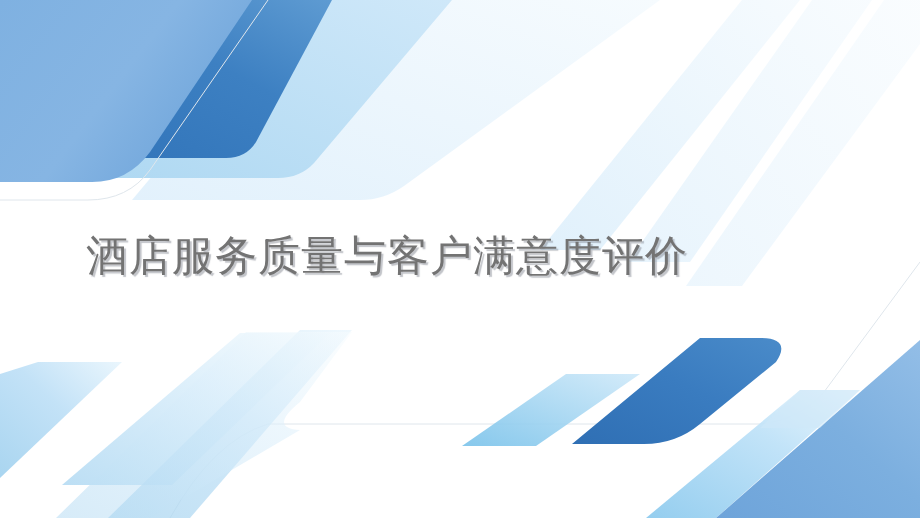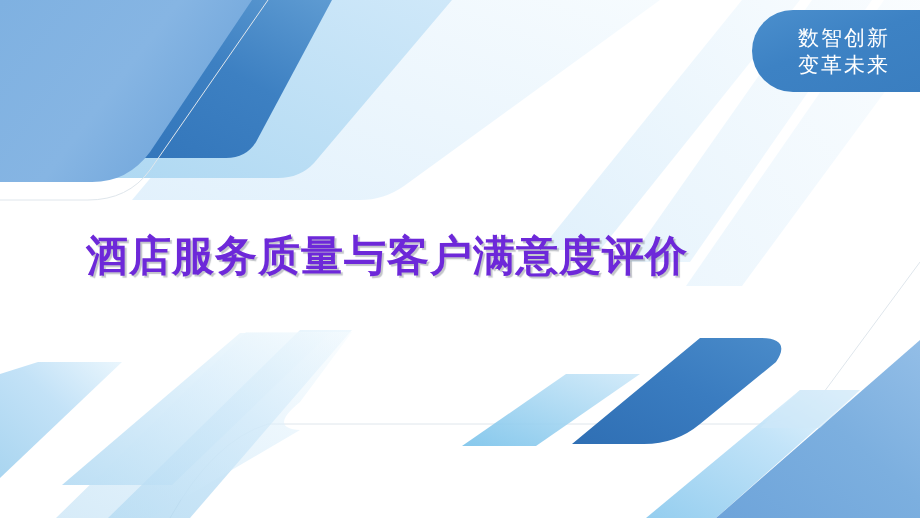--- a/index.html
+++ b/index.html
@@ -56,23 +56,23 @@
   
   .title-block {
     position: absolute;
     left: 86px;
     top: 228px;
     width: 700px;
   }
   .slide-title {
     margin: 0;
     font-size: 42px;
-    font-weight: 700;
+    font-weight: 400;
     letter-spacing: 1px;
-    color: #6d28d9;
+    color: #737373;
     white-space: nowrap;
     text-shadow: 2px 2px 1px rgba(120,125,135,0.45);
   }
 </style>
 </head>
 <body>
 
 <div class="slide">
 
   <svg class="slide-canvas" viewBox="0 0 920 518" preserveAspectRatio="none">
@@ -163,22 +163,18 @@
     <path d="M 566 374 L 640 374 L 536 446 L 462 446 Z" fill="url(#gSmallWedge)" opacity="0.9"></path>
 
     <path d="M 760 338 Q 792 338 776 362 L 700 424 Q 676 444 644 444 L 572 444 L 700 338 Z" fill="url(#gDeepPar)"></path>
 
     <path d="M 800 390 L 860 390 L 716 518 L 646 518 Z" fill="url(#gLightWedge)" opacity="0.95"></path>
 
     <path d="M 920 340 L 920 518 L 716 518 Z" fill="url(#gCornerTri)"></path>
     <path d="M 860 390 L 800 390 L 760 428 L 820 428 Z" fill="#cfe7f8" opacity="0.6"></path>
   </svg>
 
-  <div class="badge">
-    <span class="badge-line">数智创新</span>
-    <span class="badge-line">变革未来</span>
-  </div>
 
   <div class="title-block">
     <h1 class="slide-title">酒店服务质量与客户满意度评价</h1>
   </div>
 
 </div>
 
 </body></html>

